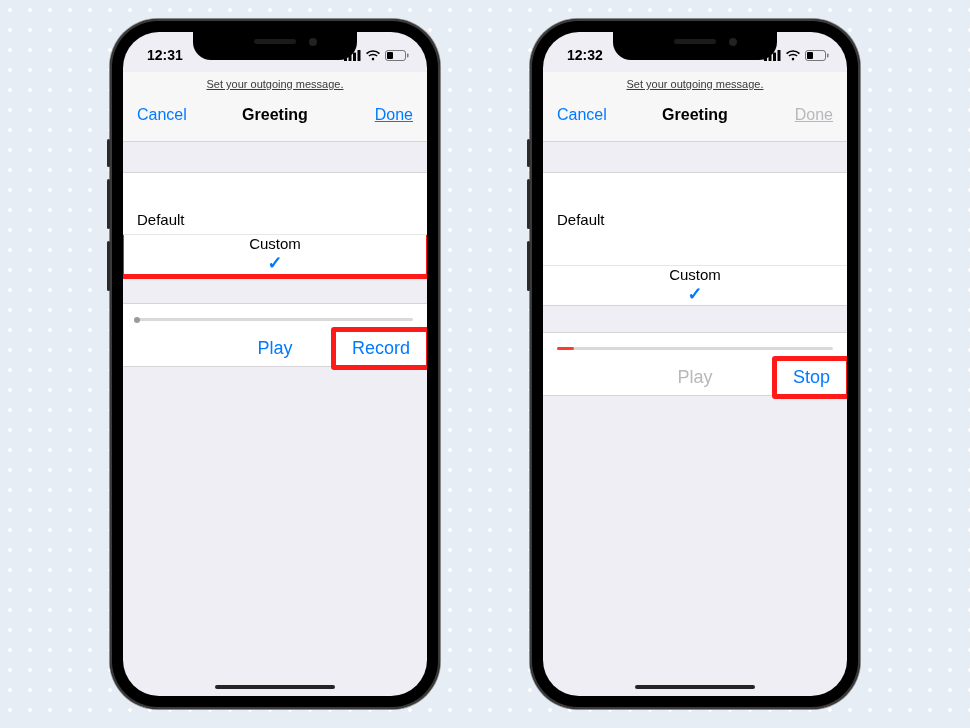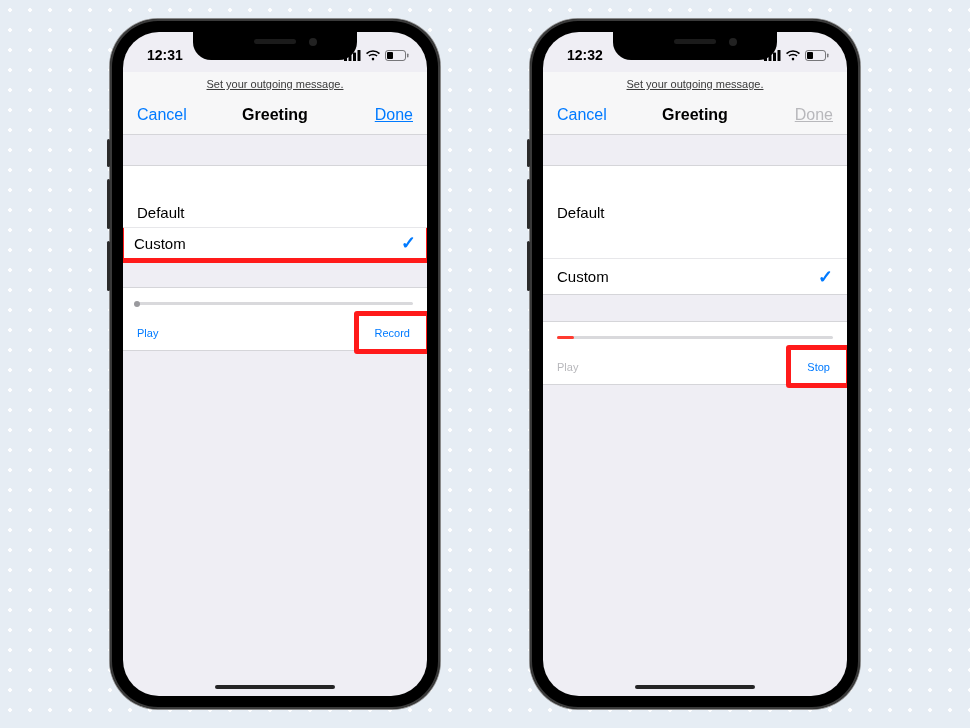--- a/index.html
+++ b/index.html
@@ -99,21 +99,21 @@
     font-size: 11px;
     color: #3a3a3a;
     padding: 6px 0 8px;
     text-decoration: underline;
   }
   .nav-bar {
     background: #f7f7f8;
     display: flex;
     justify-content: space-between;
     align-items: center;
-    padding: 8px 14px 10px;
+    padding: 8px 14px 17px;
     border-bottom: 1px solid #d5d5d9;
   }
   .nav-left, .nav-right {
     font-size: 16px;
     min-width: 60px;
   }
   .nav-left { text-align: left; color:#007aff; }
   .nav-right { text-align: right; color:#007aff;text-decoration:underline; }
   .nav-right.disabled { color: #b8b8bc; }
   .nav-title {
@@ -133,20 +133,21 @@
     align-items: center;
     min-height: 36px;
     padding: 0 14px;
     font-size: 15px;
     color: #000;
     position:relative;
     margin-top:28px;
   }
   .row.sep {
     border-top: 1px solid #e7e7ea;
+    flex-direction: column;
   }
   .check {
     color: #007aff;
     font-size: 18px;
     font-weight: 600;
   }
   .highlight {
     border: 5px solid #ff1a1a;
     border-radius: 3px;
     margin: -3px -4px;
@@ -179,25 +180,25 @@
     top: 50%;
     transform: translate(-50%, -50%);
     width: 6px;
     height: 6px;
     background: #9a9a9e;
     border-radius: 50%;
   }
   .action-row {
     background:#fff;
     display: flex;
-    justify-content: flex-start;
+    justify-content: center;
     align-items: center;
     padding: 0 14px;
     min-height: 36px;
-    font-size: 11px;
+    font-size: 18px;
     color: #007aff;
     border-bottom: 1px solid #d5d5d9;
     position:relative;
   }
   .action-row .left-act.disabled { color: #b8b8bc; }
   .hl-right {
     position:absolute;
     right:-4px;
     top:-4px;
     bottom:-4px;

